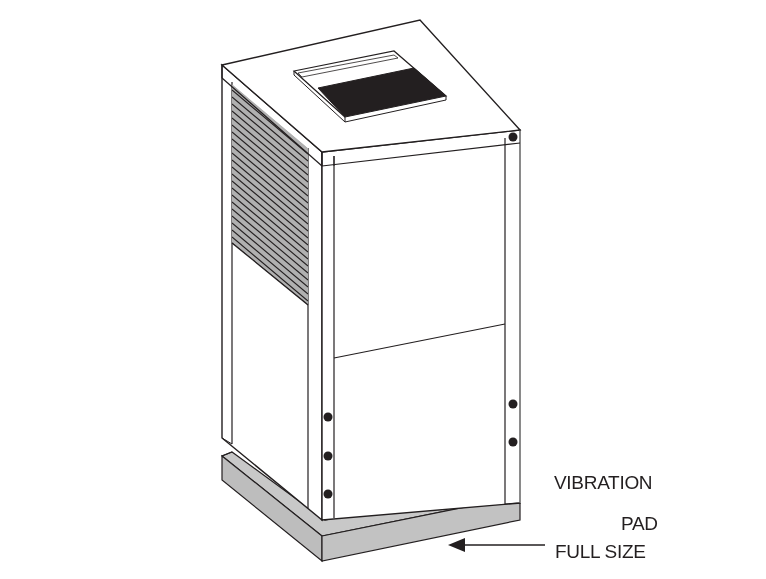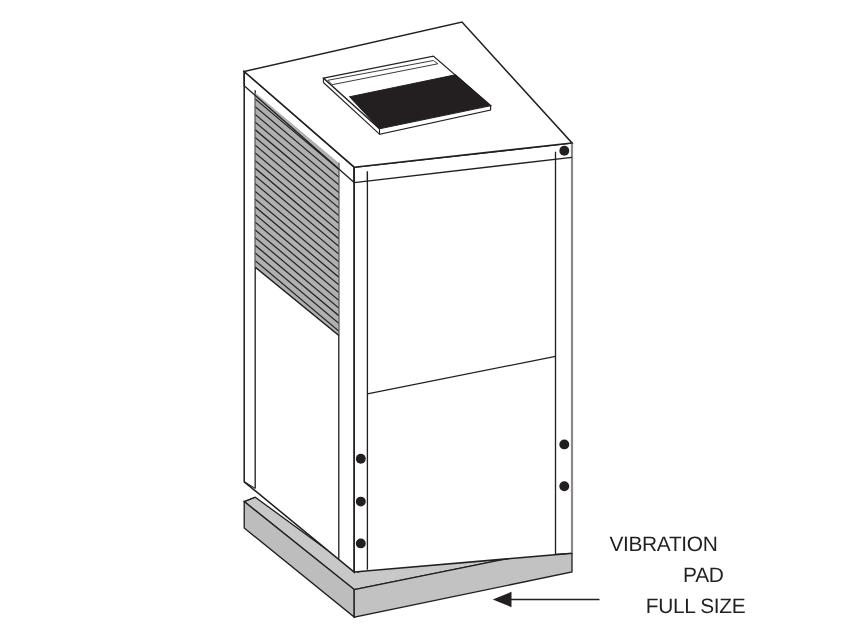--- a/index.html
+++ b/index.html
@@ -1,21 +1,21 @@
 <!DOCTYPE html>
 <html><head>
   <meta charset="utf-8">
   <style>
     html, body { margin: 0; padding: 0; background: #ffffff; }
     body { width: 766px; height: 579px; position: relative; overflow: hidden; font-family: "Liberation Sans", sans-serif; }
     #diagram { position: absolute; left: 0; top: 0; width: 766px; height: 579px; }
     .lbl { position: absolute; color: #231f20; font-size: 19px; letter-spacing: -0.3px; font-family: "Liberation Sans", sans-serif; white-space: nowrap; }
-    #lbl1 { left: 554px; top: 485px; }
+    #lbl1 { left: 554px; top: 472px; }
     #lbl2 { left: 585px; top: 513px; margin-left: 36px; }
-    #lbl3 { left: 555px; top: 541px; margin-left: 32px; }
+    #lbl3 { left: 555px; top: 541px; }
   </style>
 </head>
 <body>
 
 <svg id="diagram" viewBox="0 0 766 579" xmlns="http://www.w3.org/2000/svg">
   <defs>
     <clipPath id="grilleClip">
       <polygon points="232,84 308,148 308,305 232,243"></polygon>
     </clipPath>
   </defs>

